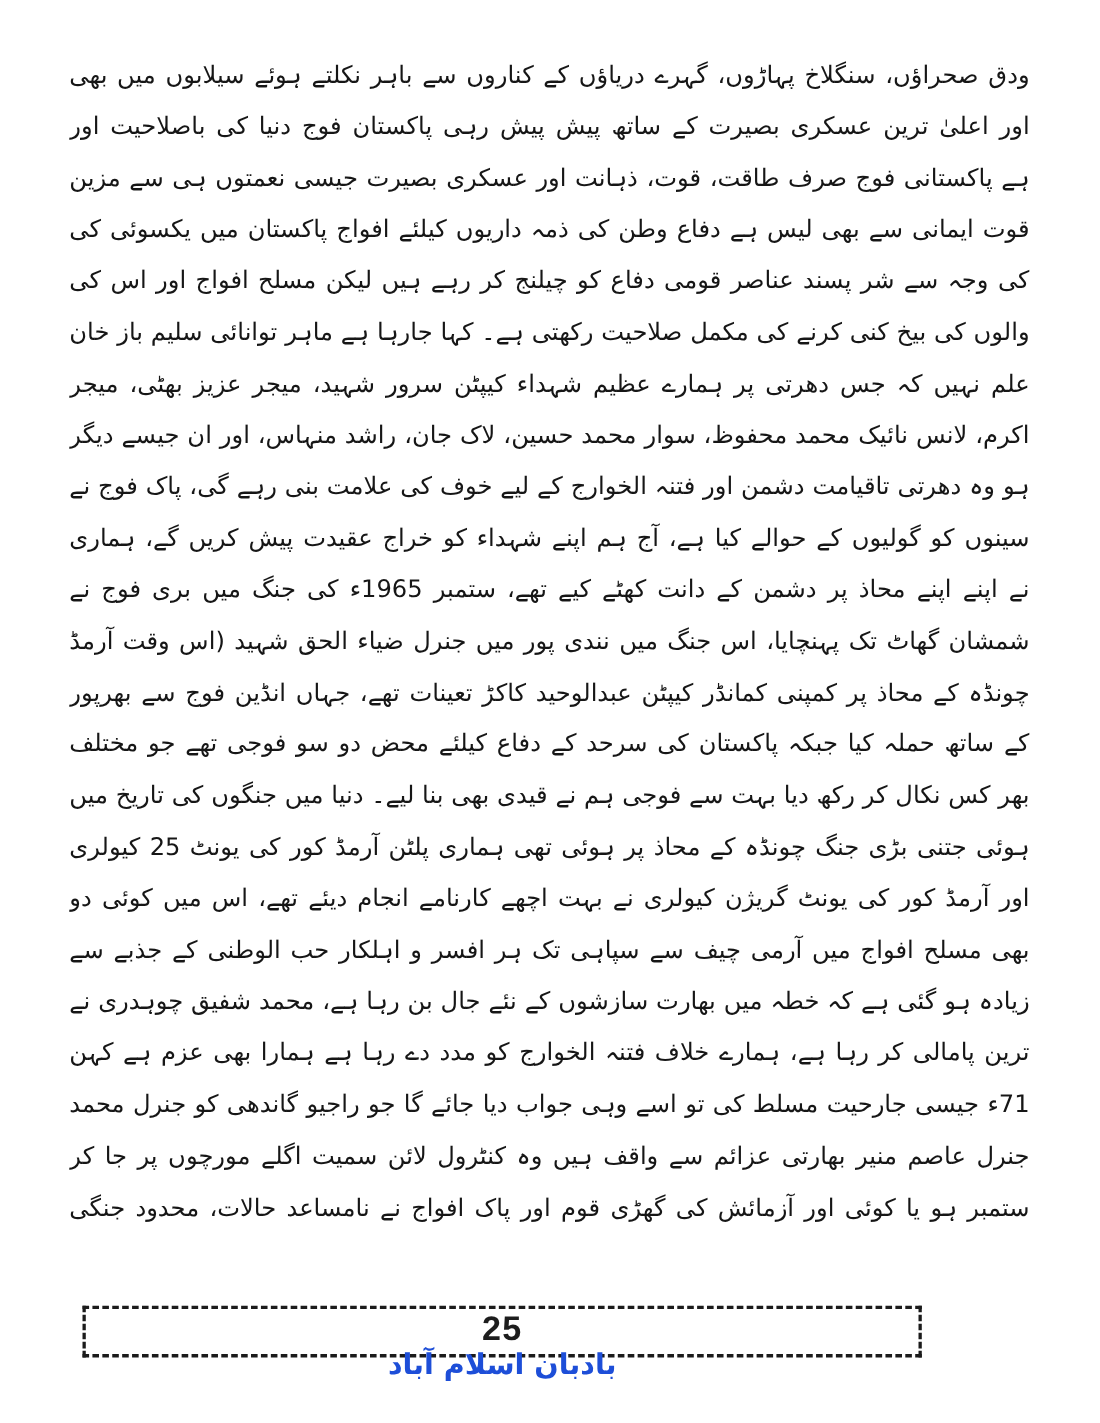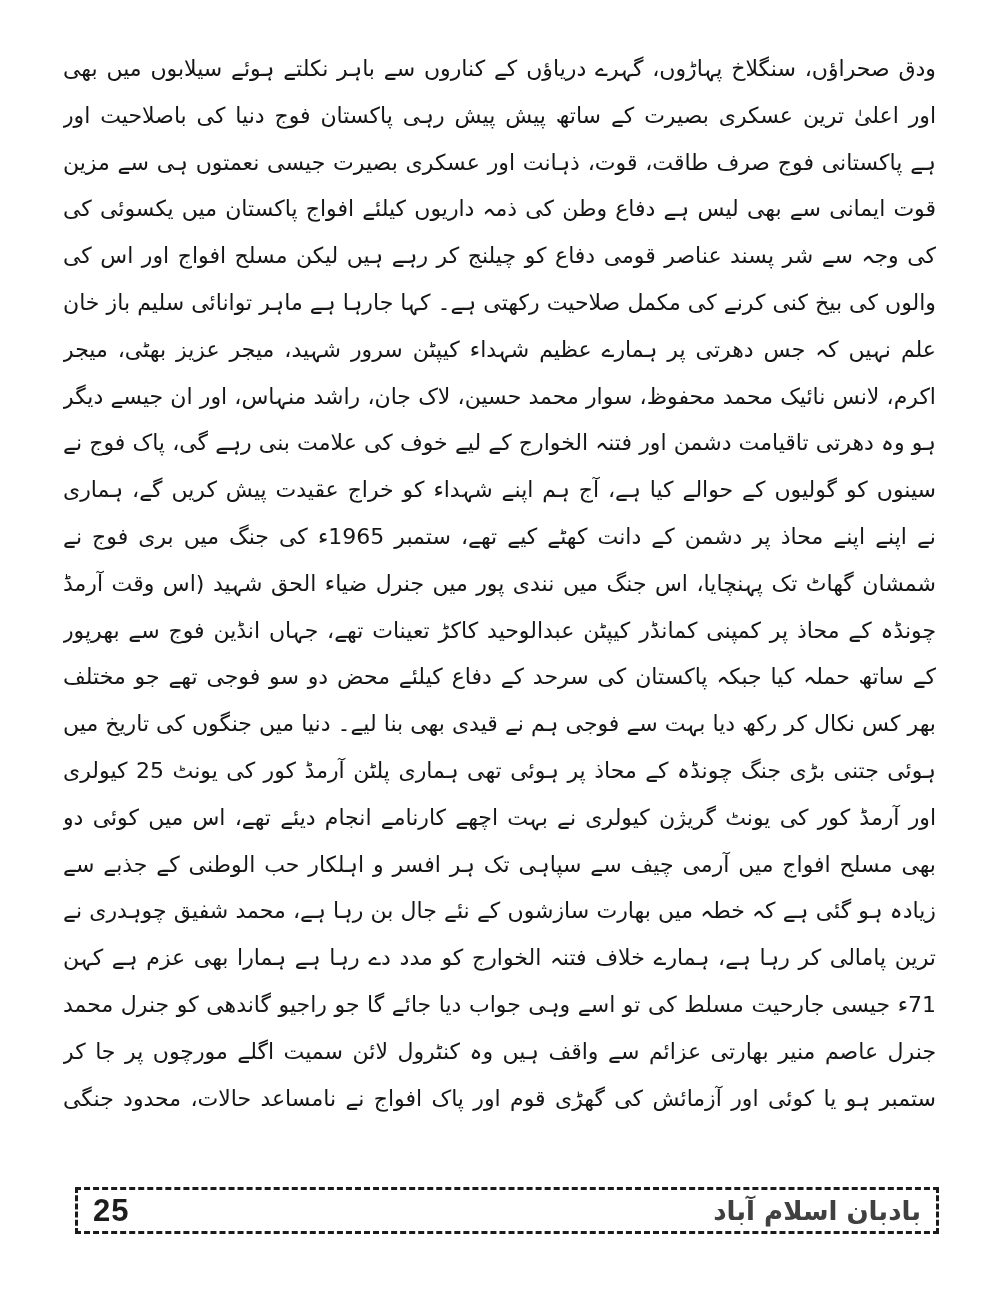--- a/index.html
+++ b/index.html
@@ -28,44 +28,44 @@
     text-align: justify;
     text-align-last: justify;
     text-justify: inter-word;
     overflow: hidden;
     white-space: normal;
   }
   .footer {
     position: absolute;
     left: 75px;
     top: 1187px;
-    width: 864px;
+    width: 763px;
     height: 47px;
     box-sizing: border-box;
     border: 3px dashed #1b1b1b;
     display: flex;
-    flex-direction: row;
+    flex-direction: column;
     align-items: center;
     justify-content: space-between;
     padding: 0 15px;
     background: #ffffff;
   }
   .page-number {
     font-family: "Liberation Sans", sans-serif;
     font-weight: bold;
     font-size: 31px;
     color: #1d1d1d;
     letter-spacing: 1px;
   }
   .publication {
     direction: rtl;
     font-family: "DejaVu Sans", sans-serif;
     font-weight: bold;
     font-size: 26px;
-    color: #404040;
+    color: #1d4ed8;
   }
 </style>
 </head>
 <body>
 
 <div class="page">
 
   <div class="article-body">
       <div class="line" dir="rtl">ودق صحراؤں، سنگلاخ پہاڑوں، گہرے دریاؤں کے کناروں سے باہر نکلتے ہوئے سیلابوں میں بھی محنت ومشقت، کامیاب حکمت عملی</div>
       <div class="line" dir="rtl">اور اعلیٰ ترین عسکری بصیرت کے ساتھ پیش پیش رہی پاکستان فوج دنیا کی باصلاحیت اور تکنیکی قابلیت کے حوالے سے ایک مضبوط فوج</div>

